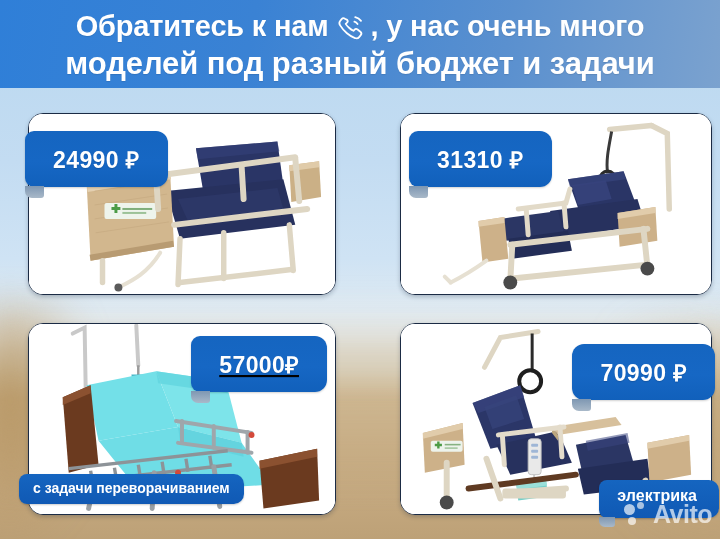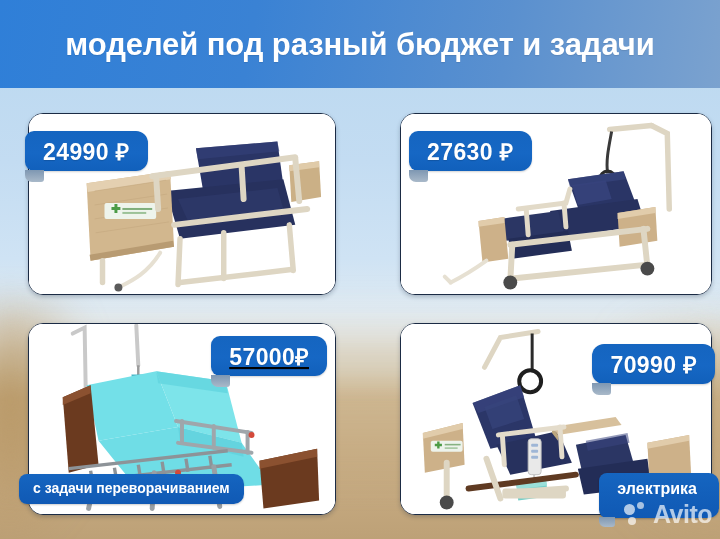--- a/index.html
+++ b/index.html
@@ -97,27 +97,27 @@
   }
 
   #card-1 { left: 28px;  top: 113px; width: 308px; height: 182px; }
   #card-2 { left: 400px; top: 113px; width: 312px; height: 182px; }
   #card-3 { left: 28px;  top: 323px; width: 308px; height: 192px; }
   #card-4 { left: 400px; top: 323px; width: 312px; height: 192px; }
 
   
   .ribbon {
     position: absolute;
-    height: 40px;
+    height: 56px;
     background: linear-gradient(to bottom, #1565c0 0%, #1667c4 55%, #1160bb 100%);
     border-radius: 9px 12px 12px 9px;
     display: flex;
     align-items: center;
     justify-content: center;
-    padding: 0 18px;
+    padding: 0 28px;
     z-index: 6;
     box-shadow: 0 1px 2px rgba(0,0,0,.18);
     text-align: center;
   }
   .ribbon .ribbon-text {
     color: #ffffff;
     font-weight: bold;
     font-size: 23px;
     letter-spacing: 0.4px;
     white-space: nowrap;
@@ -151,21 +151,21 @@
     font-weight: bold;
     font-size: 14px;
     line-height: 17px;
     text-align: center;
     padding: 6px 14px 7px 14px;
     z-index: 7;
     box-shadow: 0 1px 2px rgba(0,0,0,.2);
     white-space: nowrap;
   }
   #badge-side { left: -10px; bottom: 10px; }
-  #badge-elec { right: -8px; bottom: -4px; padding: 7px 22px 21px 18px; font-size: 16px; }
+  #badge-elec { right: -8px; bottom: -4px; padding: 7px 22px 14px 18px; font-size: 16px; }
   #badge-elec::after {
     content:"";
     position:absolute; left:0; bottom:-9px;
     width:16px; height:10px;
     background: linear-gradient(to bottom,#7e97b2,#a9b9c9);
     border-radius: 0 0 3px 6px;
     z-index:-1;
   }
 
   
@@ -201,20 +201,31 @@
 
 <div id="ad">
 
   <div class="bg-blur-band bg-band-1"></div>
   <div class="bg-blur-band bg-band-2"></div>
   <div class="bg-blur-band bg-band-3"></div>
   <div class="bg-corner-l"></div>
   <div class="bg-corner-r"></div>
 
   <div class="header-banner">
+    <div class="header-line">
+      <span>Обратитесь к нам</span>
+      <span class="phone-icon">
+        <svg width="30" height="30" viewBox="0 0 32 32" fill="none">
+          <path d="M9.5 6.2c-1.1-.9-2.6-.7-3.5.4l-1.6 2c-1 1.2-1 3 0 4.6 1.9 3.1 4.4 6 7.3 8.4 2.8 2.4 5.8 4.2 8.6 5.1 1.7.6 3.4.2 4.4-1l1.7-2.1c.9-1.1.7-2.7-.4-3.6l-3-2.4c-1-.8-2.5-.7-3.4.3l-1 1.1c-1.6-.8-3.2-2-4.7-3.3-1.5-1.3-2.7-2.7-3.6-4.1l1.2-1c1-.8 1.2-2.3.4-3.3L9.5 6.2z" stroke="#ffffff" stroke-width="1.9" fill="none" stroke-linejoin="round"></path>
+          <path d="M20.5 4.4c2.5.6 4.7 2 6.2 4" stroke="#ffffff" stroke-width="1.9" stroke-linecap="round" fill="none"></path>
+          <path d="M19.6 9.2c1.4.4 2.6 1.3 3.4 2.5" stroke="#ffffff" stroke-width="1.9" stroke-linecap="round" fill="none"></path>
+        </svg>
+      </span>
+      <span>, у нас очень много</span>
+    </div>
     <div class="header-line header-line-2">моделей под разный бюджет и задачи</div>
   </div>
 
   <div class="card" id="card-1">
     <div class="card-clip">
       <svg class="bed-svg" viewBox="0 0 308 182" preserveAspectRatio="xMidYMid slice">
         <rect width="308" height="182" fill="#ffffff"></rect>
 
         <path d="M168 35 L250 28 L256 72 L176 82 Z" fill="#2a3566"></path>
         <path d="M168 35 L250 28 L252 38 L170 46 Z" fill="#35417a" opacity=".6"></path>
@@ -308,21 +319,21 @@
         </g>
 
         <circle cx="110" cy="170" r="7" fill="#4a4a4a"></circle>
         <circle cx="248" cy="156" r="7" fill="#4a4a4a"></circle>
 
         <path d="M86 148 C 72 158, 58 166, 50 170" stroke="#e6e0d2" stroke-width="4" fill="none" stroke-linecap="round"></path>
         <path d="M50 170 L44 164" stroke="#e6e0d2" stroke-width="4" fill="none" stroke-linecap="round"></path>
       </svg>
     </div>
     <div class="ribbon" id="ribbon-2">
-      <span class="ribbon-text">27630 ₽</span>
+      <span class="ribbon-text">31310 ₽</span>
     </div>
   </div>
 
   <div class="card" id="card-3">
     <div class="card-clip">
       <svg class="bed-svg" viewBox="0 0 308 192" preserveAspectRatio="xMidYMid slice">
         <rect width="308" height="192" fill="#ffffff"></rect>
 
         <g stroke="#c9c9c9" stroke-width="4" fill="none" stroke-linecap="round">
           <path d="M44 10 L56 4 L58 120"></path>

